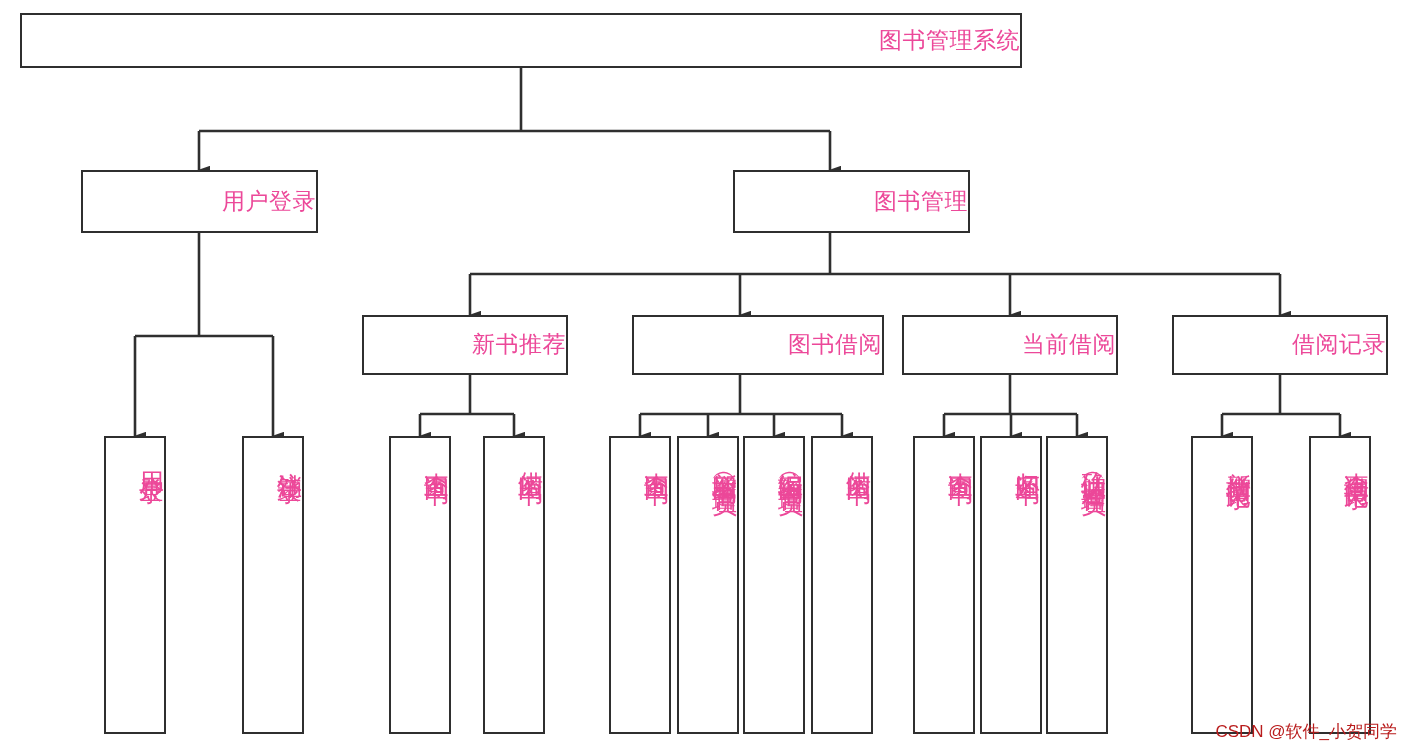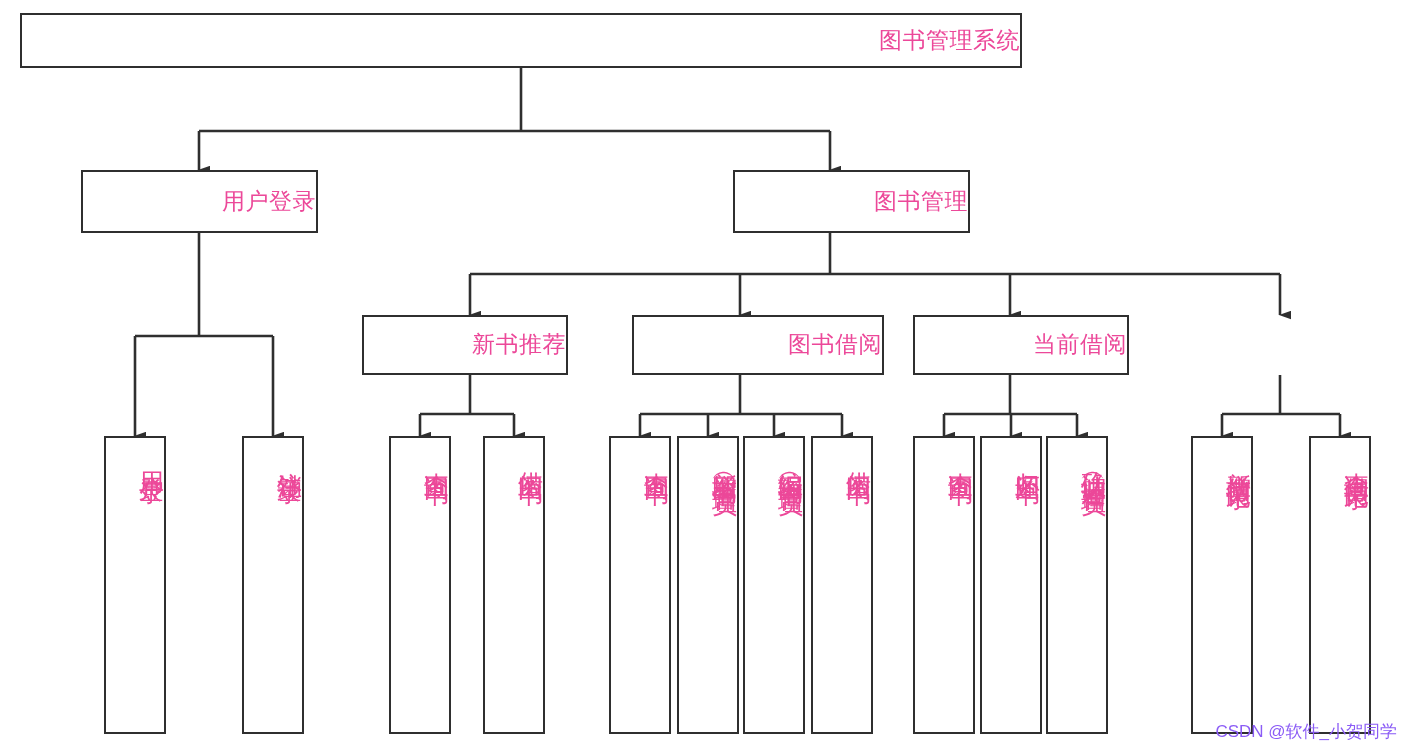--- a/index.html
+++ b/index.html
@@ -56,21 +56,21 @@
     font-size: 25px;
     letter-spacing: 3px;
     line-height: 1;
     white-space: nowrap;
   }
   .watermark {
     position: absolute;
     right: 8px;
     bottom: 4px;
     font-size: 17px;
-    color: #8b5cf6;
+    color: #b91c1c;
     z-index: 5;
     white-space: nowrap;
     font-family: "Liberation Sans", "DejaVu Sans", sans-serif;
   }
 </style>
 </head>
 <body>
 
 <div id="canvas">
 
@@ -134,22 +134,25 @@
   <div class="node horiz" style="left:711px; top:170px; width:237px; height:63px;margin-left:22px;">
     <span class="lbl">图书管理</span>
   </div>
 
   <div class="node horiz" style="left:362px; top:315px; width:206px; height:60px;">
     <span class="lbl">新书推荐</span>
   </div>
   <div class="node horiz" style="left:632px; top:315px; width:252px; height:60px;">
     <span class="lbl">图书借阅</span>
   </div>
-  <div class="node horiz" style="left:902px; top:315px; width:216px; height:60px;margin-left:11px;">
+  <div class="node horiz" style="left:902px; top:315px; width:216px; height:60px;">
     <span class="lbl">当前借阅</span>
+  </div>
+  <div class="node horiz" style="left:1172px; top:315px; width:216px; height:60px;">
+    <span class="lbl">借阅记录</span>
   </div>
 
   <div class="node vert" style="left:104px; top:436px; width:62px; height:298px;">
     <span class="lbl">用户登录</span>
   </div>
   <div class="node vert" style="left:242px; top:436px; width:62px; height:298px;">
     <span class="lbl">注销登录</span>
   </div>
 
   <div class="node vert" style="left:389px; top:436px; width:62px; height:298px;">

